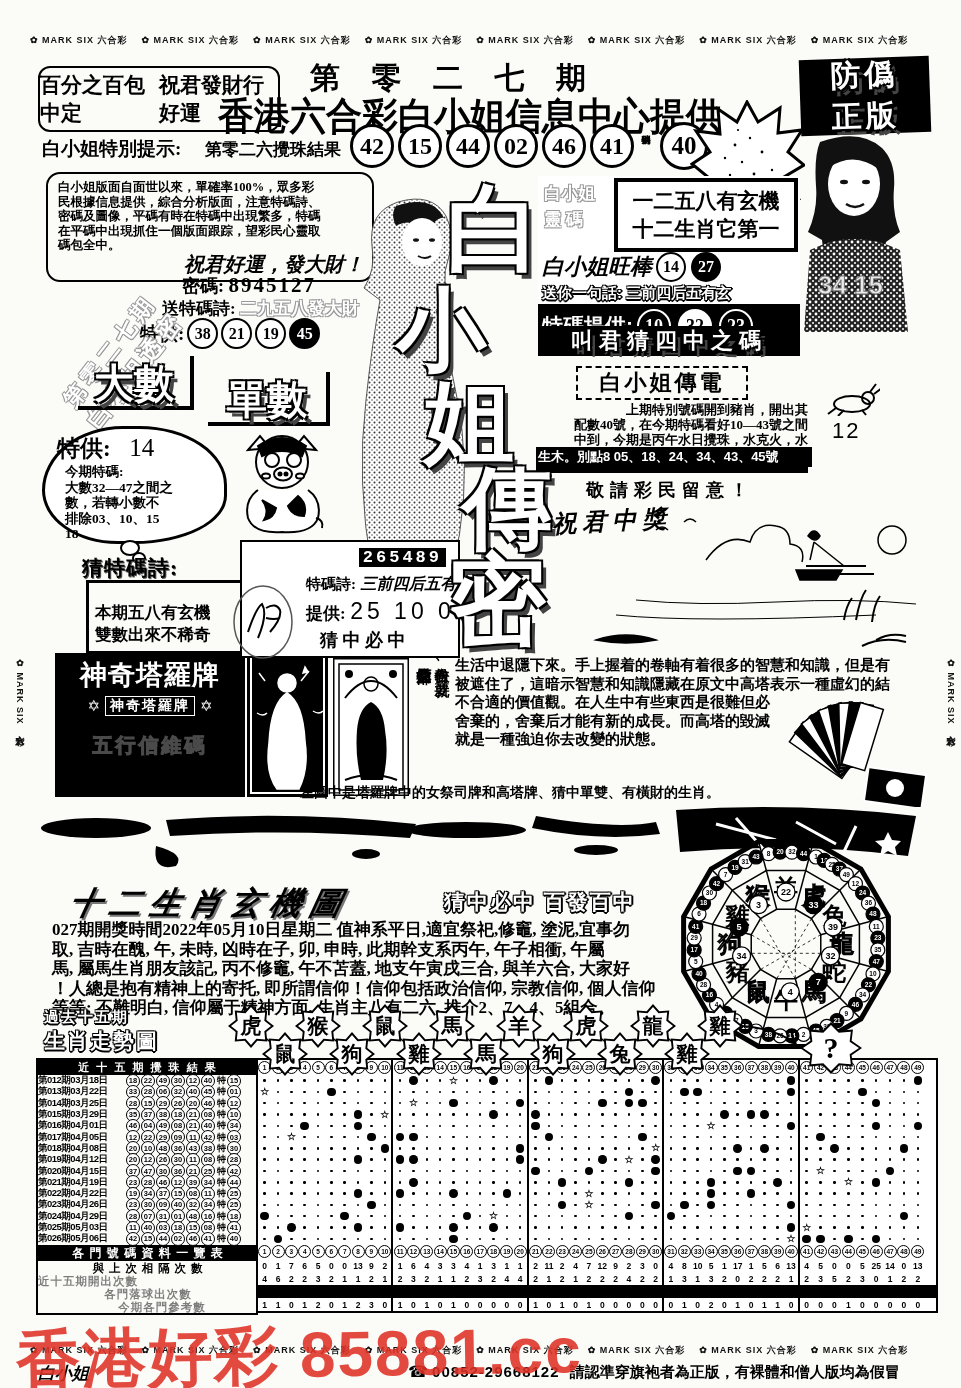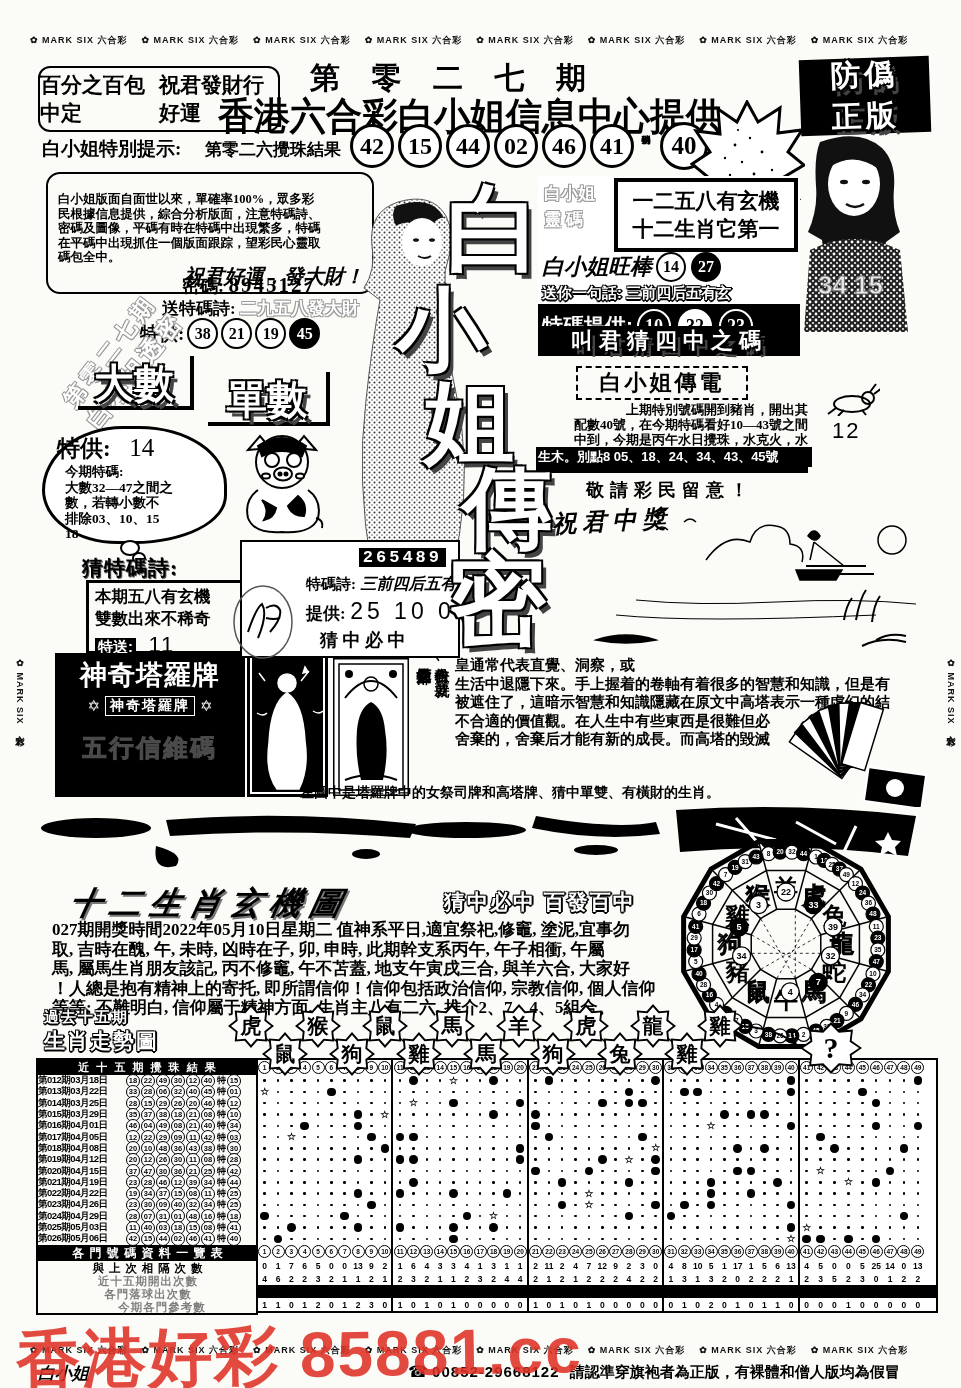--- a/index.html
+++ b/index.html
@@ -142,21 +142,21 @@
     <ellipse cx="64" cy="52" rx="26" ry="32" fill="#fff"></ellipse>
     <path d="M38 36 q26 -18 52 2 q-4 -22 -26 -22 q-22 0 -26 20z" fill="#111"></path>
     <ellipse cx="54" cy="50" rx="4" ry="2.2" fill="#111"></ellipse>
       <ellipse cx="76" cy="50" rx="4" ry="2.2" fill="#111"></ellipse>
     <path d="M56 72 q9 6 18 0" stroke="#111" stroke-width="2.5" fill="none"></path>
     <path d="M20 118 q44 -22 90 0 l8 82 h-104z" fill="url(#dress)"></path>
     <text x="28" y="162" font-size="26" font-weight="bold" fill="#e9e9e9" stroke="#777" stroke-width="1" id="photo-nums">34 15</text>
   </svg>
 
   
-  <div class="abs" style="left:46px;top:172px;width:306px;height:96px;border:2.5px solid #000;border-radius:14px;padding:18px 8px 4px 10px;">
+  <div class="abs" style="left:46px;top:172px;width:306px;height:96px;border:2.5px solid #000;border-radius:14px;padding:6px 8px 4px 10px;">
     <div id="intro-lines" class="b serif" style="font-size:12.5px;line-height:14.5px;">
         <div>白小姐版面自面世以來，單確率100%，眾多彩</div>
         <div>民根據信息提供，綜合分析版面，注意特碼詩、</div>
         <div>密碼及圖像，平碼有時在特碼中出現繁多，特碼</div>
         <div>在平碼中出現抓住一個版面跟踪，望彩民心靈取</div>
         <div>碼包全中。</div>
       </div>
     <div class="b serif" style="position:absolute;right:8px;bottom:2px;font-size:20px;font-style:italic;">祝君好運，發大財！</div>
   </div>
   <div class="abs b serif" style="left:182px;top:273px;font-size:18px;">
@@ -314,21 +314,21 @@
       <ellipse cx="38" cy="52" rx="4" ry="2.5"></ellipse>
         <ellipse cx="72" cy="52" rx="4" ry="2.5"></ellipse>
       <path d="M30 66 q-14 10 -10 28 q6 16 34 14 q30 2 36 -14 q4 -18 -10 -28"></path>
       <path d="M34 76 q8 10 2 20 q10 -2 12 -12z M70 72 q10 8 6 20 q-12 0 -16 -10z" fill="#000"></path>
       <path d="M88 94 q8 2 6 10" fill="none"></path>
     </g>
   </svg>
 
   
   <div class="abs b serif" style="left:82px;top:554px;font-size:21px;letter-spacing:1px;text-shadow:1px 1px 0 #555;">猜特碼詩:</div>
-  <div class="abs" style="left:86px;top:580px;width:160px;height:74px;border:3px solid #000;padding:3px 6px;box-sizing:border-box;">
+  <div class="abs" style="left:86px;top:580px;width:160px;height:74px;border:3px solid #000;padding:19px 6px;box-sizing:border-box;">
     <div class="b serif" style="font-size:16.5px;white-space:nowrap;">本期五八有玄機</div>
     <div class="b serif" style="font-size:16.5px;white-space:nowrap;">雙數出來不稀奇</div>
     <div style="margin-top:2px;">
       <span class="chip" style="font-size:15px;padding:0 3px;">特送:</span>
       <span style="font-size:22px;letter-spacing:2px;margin-left:8px;">11</span>
     </div>
   </div>
 
   
   <div class="abs" style="left:240px;top:540px;width:216px;height:114px;border:2.5px solid #000;background:#fff;z-index:5;">
@@ -349,21 +349,21 @@
   </div>
 
   
   <div class="abs" style="left:55px;top:653px;width:190px;height:144px;background:#000;color:#fff;text-align:center;">
     <div class="b" style="font-size:27px;letter-spacing:1px;margin-top:4px;">神奇塔羅牌</div>
     <div style="display:flex;align-items:center;justify-content:center;gap:5px;margin-top:3px;">
       <span style="font-size:15px;">✡</span>
       <span class="b" style="font-size:14px;border:1.5px solid #fff;padding:0 4px;letter-spacing:2px;">神奇塔羅牌</span>
       <span style="font-size:15px;">✡</span>
     </div>
-    <div class="b blurry" style="font-size:24px;letter-spacing:3px;margin-top:16px;color:#a3a3a3;-webkit-text-stroke:1px #888;">五行信維碼</div>
+    <div class="b blurry" style="font-size:20px;letter-spacing:3px;margin-top:16px;color:#a3a3a3;-webkit-text-stroke:1px #888;">五行信維碼</div>
   </div>
   
   <svg class="abs" style="left:247px;top:653px;" width="81" height="144" viewBox="0 0 81 144">
     <rect width="81" height="144" fill="#000"></rect>
     <rect x="4" y="4" width="73" height="136" fill="none" stroke="#fff" stroke-width="2"></rect>
     <g stroke="#fff" fill="none" stroke-width="1.5">
       <circle cx="40" cy="30" r="9" fill="#fff"></circle>
       <path d="M40 40 q-16 10 -18 50 q-4 30 8 46 l22 0 q10 -20 6 -48 q-2 -38 -18 -48z" fill="#fff"></path>
       <path d="M12 20 l6 8 m44 -10 l-8 10 M10 60 q6 4 10 0 m46 -2 q6 4 10 0"></path>
       <path d="M58 14 l3 5 -5 1z" fill="#fff"></path>
@@ -377,25 +377,25 @@
     <circle cx="38" cy="26" r="7" fill="none" stroke="#000" stroke-width="1.5"></circle>
     <path d="M38 44 q-12 6 -14 28 q-2 26 4 50 l22 0 q6 -26 2 -50 q-2 -22 -14 -28z" fill="#000"></path>
     <path d="M12 122 q26 -10 52 0" fill="none" stroke="#000" stroke-width="2"></path>
     <circle cx="16" cy="16" r="4" fill="#000"></circle>
       <circle cx="60" cy="16" r="4" fill="#000"></circle>
   </svg>
   
   <div class="abs vtext serif b" style="left:414px;top:656px;font-size:15px;height:120px;">女是部構頒</div>
   <div class="abs vtext serif b" style="left:432px;top:656px;font-size:15px;height:120px;">教自份、要就</div>
   <div class="abs serif" id="tarot-par" style="left:455px;top:656px;width:470px;font-size:15px;line-height:18.5px;font-weight:bold;">
-      <div style="white-space: nowrap; overflow: hidden;">皇通常代表直覺、洞察，或</div>
       <div style="white-space: nowrap; overflow: hidden;">生活中退隱下來。手上握着的卷軸有着很多的智慧和知識，但是有</div>
       <div style="white-space: nowrap; overflow: hidden;">被遮住了，這暗示智慧和知識隱藏在原文中高塔表示一種虛幻的結</div>
       <div style="white-space: nowrap; overflow: hidden;">不合適的價值觀。在人生中有些東西是很難但必</div>
       <div style="white-space: nowrap; overflow: hidden;">舍棄的，舍棄后才能有新的成長。而高塔的毀滅</div>
+      <div style="white-space: nowrap; overflow: hidden;">就是一種強迫你去改變的狀態。</div>
     </div>
   <div class="abs b" style="left:300px;top:784px;font-size:14px;">左圖中是塔羅牌中的女祭司牌和高塔牌、猜中單雙、有橫財的生肖。</div>
   
   <svg class="abs" style="left:770px;top:695px;" width="162" height="112" viewBox="0 0 162 112">
     <g id="fan">
         <rect x="70" y="8" width="24" height="64" fill="#fff" stroke="#000" stroke-width="1.5" transform="rotate(-55 82 76)"></rect>
         <rect x="70" y="8" width="24" height="64" fill="#000" stroke="#000" stroke-width="1.5" transform="rotate(-46 82 76)"></rect>
         <rect x="70" y="8" width="24" height="64" fill="#fff" stroke="#000" stroke-width="1.5" transform="rotate(-37 82 76)"></rect>
         <rect x="70" y="8" width="24" height="64" fill="#000" stroke="#000" stroke-width="1.5" transform="rotate(-28 82 76)"></rect>
         <rect x="70" y="8" width="24" height="64" fill="#fff" stroke="#000" stroke-width="1.5" transform="rotate(-19 82 76)"></rect>
@@ -833,21 +833,21 @@
             <span class="mini">02</span>
             <span class="mini">46</span>
             <span class="mini">41</span>
             <span class="te">特</span>
             <span class="mini">40</span>
           </div>
         </div>
     <div class="chip" style="height:16px;font-size:12px;display:flex;align-items:center;justify-content:center;letter-spacing:1px;margin-top:1px;text-align:center;">各 門 號 碼 資 料 一 覽 表</div>
     <div id="stat-labels">
           <div class="serif" style="height: 13px; font-size: 11.5px; font-weight: bold; text-align: center; letter-spacing: 1px;">與 上 次 相 隔 次 數</div>
-          <div class="serif blurry" style="height: 13px; font-size: 11.5px; font-weight: bold; text-align: center; letter-spacing: 1px; opacity: 0.5;">近十五期開出次數</div>
+          <div class="serif blurry" style="height: 13px; font-size: 11.5px; font-weight: bold; text-align: left; letter-spacing: 1px; opacity: 0.5;">近十五期開出次數</div>
           <div class="serif blurry" style="height: 13px; font-size: 11.5px; font-weight: bold; text-align: center; letter-spacing: 1px; opacity: 0.5;">各門落球出次數</div>
           <div class="serif blurry" style="height: 13px; font-size: 11.5px; font-weight: bold; text-align: center; letter-spacing: 1px; opacity: 0.5; padding-left: 28px;">今期各門參考數</div>
         </div>
   </div>
   <div class="abs" style="left:256px;top:1058px;width:678px;border:2px solid #000;background:#fff;">
     <div id="matrix">
           <div class="mxrow" style="height: 15px;">
             <span class="mxcell">
               <span class="hnum">1</span>
             </span>

